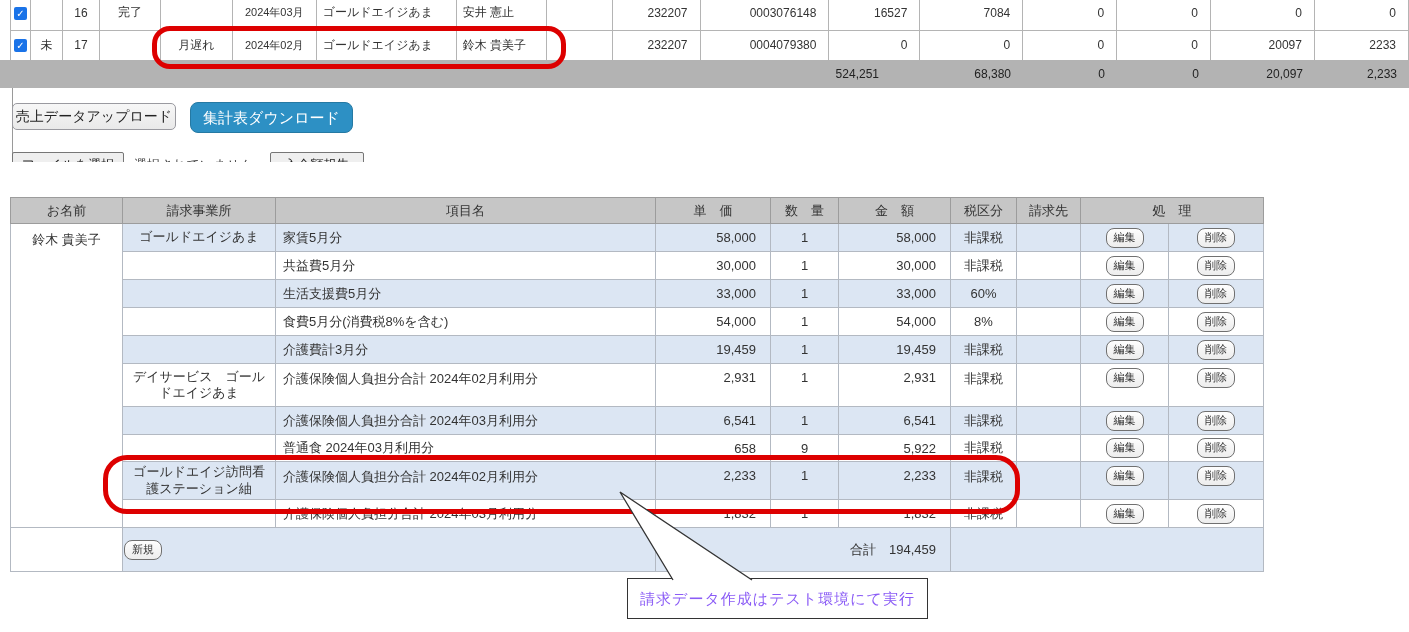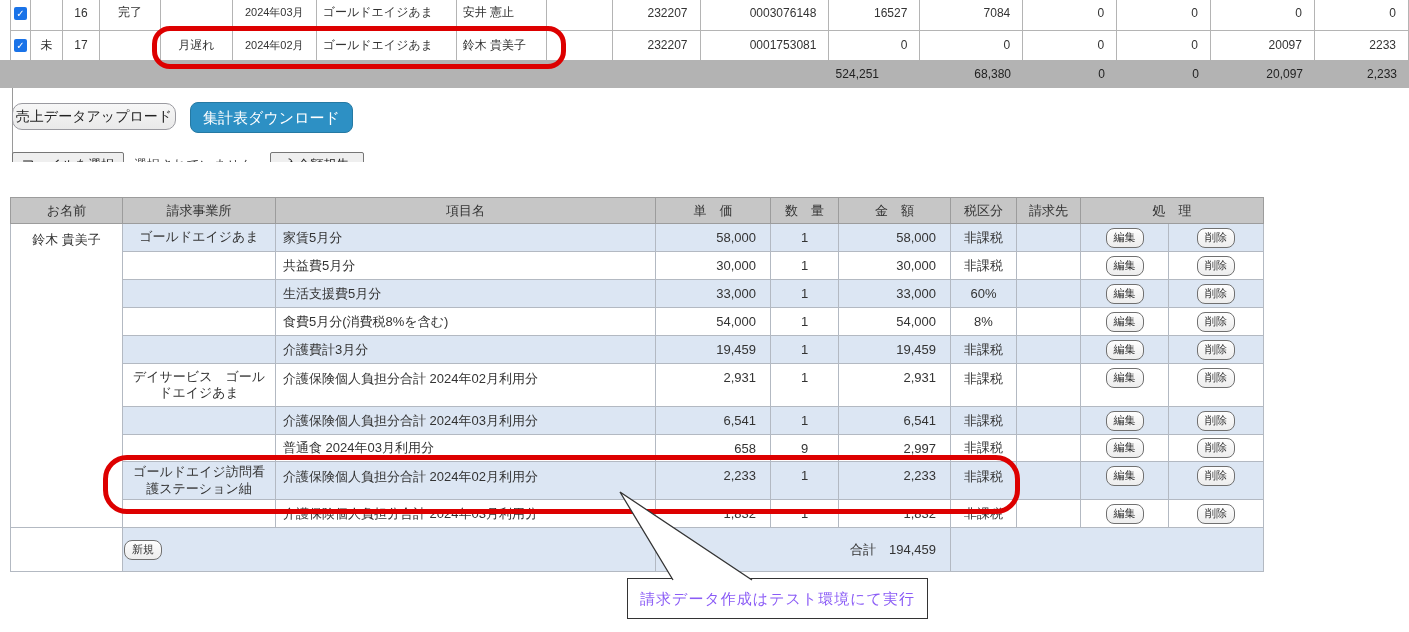--- a/index.html
+++ b/index.html
@@ -19,21 +19,21 @@
   #top-table .dt{text-align:center; font-size:11px;}
   .cb{display:inline-block; width:13px; height:13px; background:var(--checkbox_blue); border-radius:2px; color:#fff; font-size:10px; line-height:13px; text-align:center; vertical-align:middle;}
 
   
   #total-band{position:absolute; left:0; top:60px; width:1409px; height:28px; background:var(--total_row_gray); font-size:12px; color:#222;}
   #total-band span{position:absolute; top:7px; text-align:right; display:inline-block;}
 
   .vline{position:absolute; left:12px; top:88px; width:1px; height:72px; background:#9a9a9a;}
 
   
-  .gbtn{position:absolute; border:1px solid #9a9aa0; border-radius:10px; background:linear-gradient(#f7f7f7,#e9e9e9); font-size:14px; color:#222; text-align:center; font-family:Liberation Serif, serif;}
+  .gbtn{position:absolute; border:1px solid #9a9aa0; border-radius:5px; background:linear-gradient(#f7f7f7,#e9e9e9); font-size:14px; color:#222; text-align:center; font-family:Liberation Serif, serif;}
   #upload-btn{left:12px; top:103px; width:164px; height:27px; line-height:25px;}
   #download-btn{position:absolute; left:190px; top:102px; width:163px; height:31px; line-height:29px; background:var(--primary_button_blue); border:1px solid #2579a3; border-radius:8px; color:#fff; font-size:15px; text-align:center;}
 
   
   #file-row{position:absolute; left:12px; top:152px; width:420px; height:10px; overflow:hidden;}
   #file-row .fbtn{position:absolute; top:0; height:26px; border:1px solid #767676; border-radius:2px; background:#efefef; font-size:13px; color:#222; text-align:center; line-height:24px;}
   #choose-btn{left:0; width:112px;}
   #file-status{position:absolute; left:122px; top:4px; font-size:13px; color:#444; white-space:nowrap;}
   #report-btn{left:258px; width:94px;}
 
@@ -113,21 +113,21 @@
       <td class="c"><span class="cb"><span>✓</span></span></td>
       <td class="c">未</td>
       <td class="c">17</td>
       <td class="c"></td>
       <td class="c">月遅れ</td>
       <td class="dt">2024年02月</td>
       <td class="l">ゴールドエイジあま</td>
       <td class="l">鈴木 貴美子</td>
       <td></td>
       <td class="n">232207</td>
-      <td class="n">0001753081</td>
+      <td class="n">0004079380</td>
       <td class="n">0</td>
       <td class="n">0</td>
       <td class="n">0</td>
       <td class="n">0</td>
       <td class="n">20097</td>
       <td class="n">2233</td>
     </tr>
   </tbody>
     </table>
 
@@ -253,21 +253,21 @@
       <td class="tax">非課税</td>
       <td></td>
       <td class="act"><button class="minibtn">編集</button></td>
       <td class="act"><button class="minibtn">削除</button></td>
     </tr>
     <tr class="white" style="height:27px">
       <td class="office"></td>
       <td class="item">普通食 2024年03月利用分</td>
       <td class="num">658</td>
       <td class="qty">9</td>
-      <td class="num">2,997</td>
+      <td class="num">5,922</td>
       <td class="tax">非課税</td>
       <td></td>
       <td class="act"><button class="minibtn">編集</button></td>
       <td class="act"><button class="minibtn">削除</button></td>
     </tr>
     <tr class="blue" style="height:38px">
       <td class="office">ゴールドエイジ訪問看護ステーション紬</td>
       <td class="item" style="vertical-align:top; padding-top:6px;">介護保険個人負担分合計 2024年02月利用分</td>
       <td class="num" style="vertical-align:top; padding-top:6px;">2,233</td>
       <td class="qty" style="vertical-align:top; padding-top:6px;">1</td>

